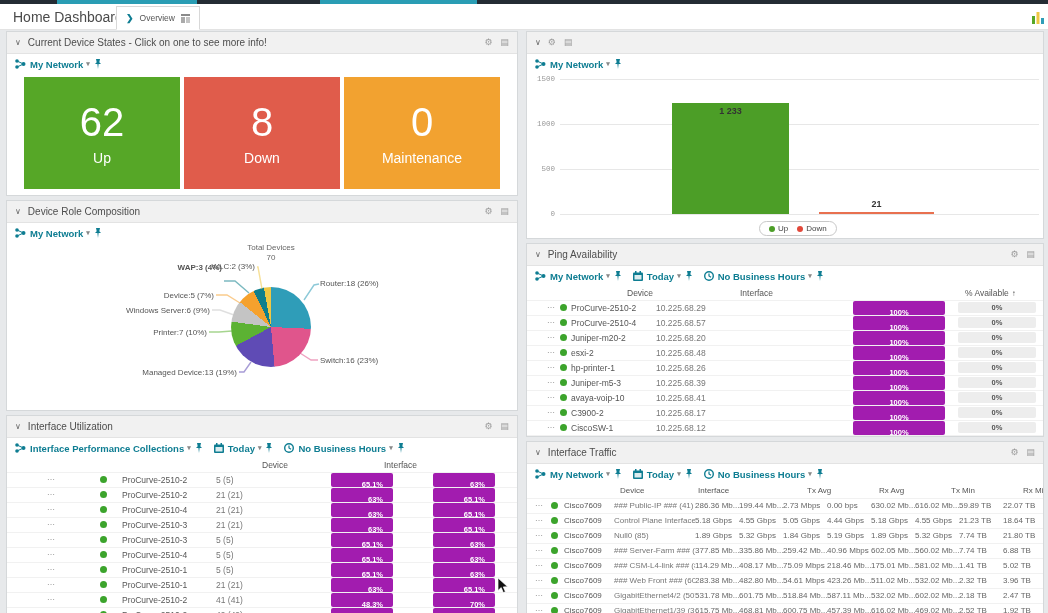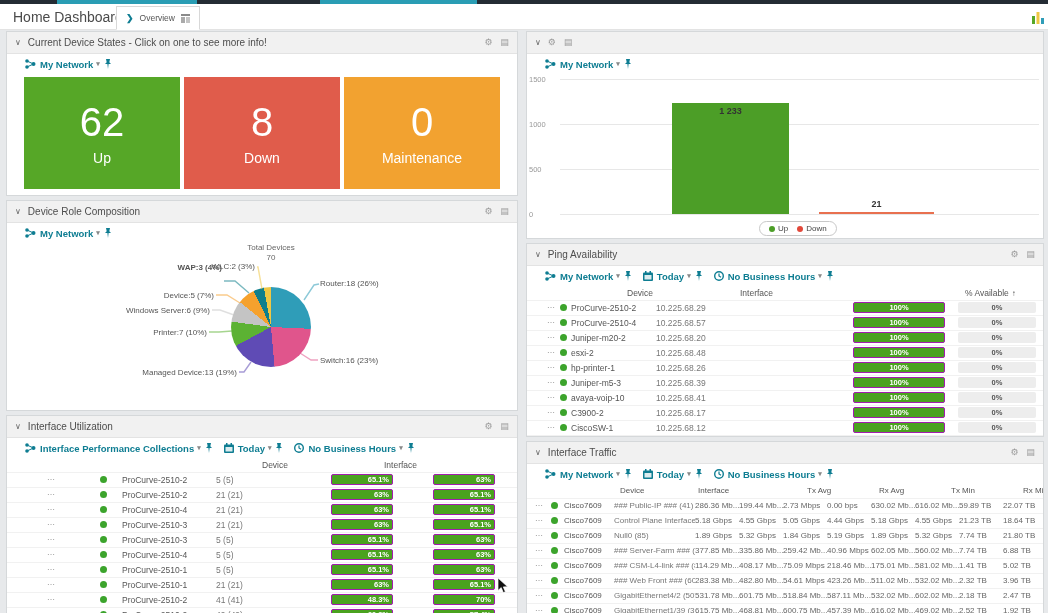--- a/index.html
+++ b/index.html
@@ -16,59 +16,59 @@
   .tab-chevron{color:#0e7d92;font-size:9px;font-weight:bold;}
   .tab-label{font-size:8.5px;color:#555;}
   .hdr-mini{position:absolute;right:3px;top:6px;}
   
   .panel{position:absolute;background:#fff;border:1px solid #d5d8da;box-sizing:border-box;overflow:hidden;}
   .phead{height:21px;background:#f1f1f1;border-bottom:1px solid #e3e3e3;display:flex;align-items:center;padding:0 8px;gap:7px;}
   .chev{color:#666;font-size:8px;cursor:pointer;line-height:1;}
   .ptitle{font-size:10px;color:#4d4d4d;flex:1;white-space:nowrap;overflow:hidden;}
   .phicons{display:flex;gap:8px;align-items:center;}
   .ph-ic{color:#9a9a9a;font-size:9px;line-height:1;cursor:pointer;}
-  .ptoolbar{height:20px;display:flex;align-items:center;padding:0 8px;font-size:9.5px;font-weight:bold;color:#0e7d92;white-space:nowrap;margin-left:10px;}
+  .ptoolbar{height:20px;display:flex;align-items:center;padding:0 8px;font-size:9.5px;font-weight:bold;color:#0e7d92;white-space:nowrap;}
   .tb-link{color:#0e7d92;cursor:pointer;margin-left:4px;}
   .tb-caret{color:#888;font-size:7px;margin:0 3px;cursor:pointer;}
   .tb-gap{width:10px;}
   .ticon{flex:0 0 auto;}
   
   .tiles{display:flex;gap:4px;padding:3px 17px;}
   .tile{flex:1;height:112px;display:flex;flex-direction:column;align-items:center;justify-content:center;color:#fff;cursor:pointer;}
   .tile-num{font-size:40px;line-height:42px;}
   .tile-lbl{font-size:14px;margin-top:7px;}
   
   .pie-body{position:relative;height:164px;}
   .pie{position:absolute;border-radius:50%;cursor:pointer;}
   .pie-svg{position:absolute;left:0;top:0;pointer-events:none;}
   .pie-label{position:absolute;font-size:8px;color:#555;white-space:nowrap;line-height:10px;}
   .pie-title{position:absolute;text-align:center;font-size:8px;color:#666;line-height:10px;}
   
   .chart-body{position:relative;height:166px;}
   .gridline{position:absolute;height:1px;background:#e7e7e7;}
-  .tick{position:absolute;font-size:7.5px;color:#999;width:26px;}
+  .tick{position:absolute;font-size:7.5px;color:#999;text-align:right;width:26px;font-family:Liberation Mono, monospace;}
   .bar{position:absolute;cursor:pointer;}
   .bar-label{position:absolute;font-size:9px;font-weight:bold;color:#333;text-align:center;}
   .legend{position:absolute;display:flex;gap:9px;border:1px solid #c8c8c8;border-radius:9px;padding:2px 9px;background:#fff;
           font-size:8px;color:#444;align-items:center;}
   .legend-item{display:flex;align-items:center;cursor:pointer;}
   .legend-dot{width:6px;height:6px;border-radius:50%;display:inline-block;margin-right:3px;}
   
   .tbl-head{display:grid;height:14px;line-height:14px;font-size:8.5px;color:#555;white-space:nowrap;gap:28px;}
   .tbl-row{display:grid;height:14px;line-height:14px;font-size:8.5px;color:#666;border-top:1px solid #f1f1f1;white-space:nowrap;cursor:pointer;}
   .tbl-row>div{overflow:hidden;}
   .g-util{grid-template-columns:40px 14px 39px 14px 8px 94px 115px 62px 40px 62px 1fr;}
   .g-ping{padding-left:20px;grid-template-columns:13px 11px 85px 197px 95px 98px 1fr;}
   .g-traffic{padding-left:8px;grid-template-columns:16px 13px 50px 81px 44px 44px 44px 44px 44px 44px 44px 1fr;}
   .g-traffic>div{font-size:8px;}
   .c-dots{color:#999;letter-spacing:1px;font-size:8px;cursor:pointer;}
   .dot{width:7px;height:7px;border-radius:50%;background:#3ca42c;display:inline-block;margin-top:3px;}
   .c-dev{color:#555;}
   .c-if{color:#777;}
-  .badge{display:inline-block;width:62px;height:11px;line-height:10px;background:#4aa21f;border:1px solid #a21caf;border-radius:2px;
+  .badge{display:inline-block;width:62px;height:11px;line-height:10px;background:#4aa21f;border:7px solid #a21caf;border-radius:2px;
          color:#fff;font-size:7.5px;font-weight:bold;text-align:right;padding-right:3px;box-sizing:border-box;vertical-align:1px;}
   .badge-wide{width:92px;text-align:center;padding-right:0;}
   .pill{display:inline-block;width:78px;height:11px;line-height:11px;background:#ededed;border-radius:2px;color:#555;
         font-size:7.5px;font-weight:bold;text-align:center;margin-left:10px;vertical-align:1px;}
   .sort-arrow{color:#555;font-size:8px;margin-left:3px;}
   .cursor{position:absolute;z-index:50;pointer-events:none;}
 </style>
 </head>
 <body>
 

